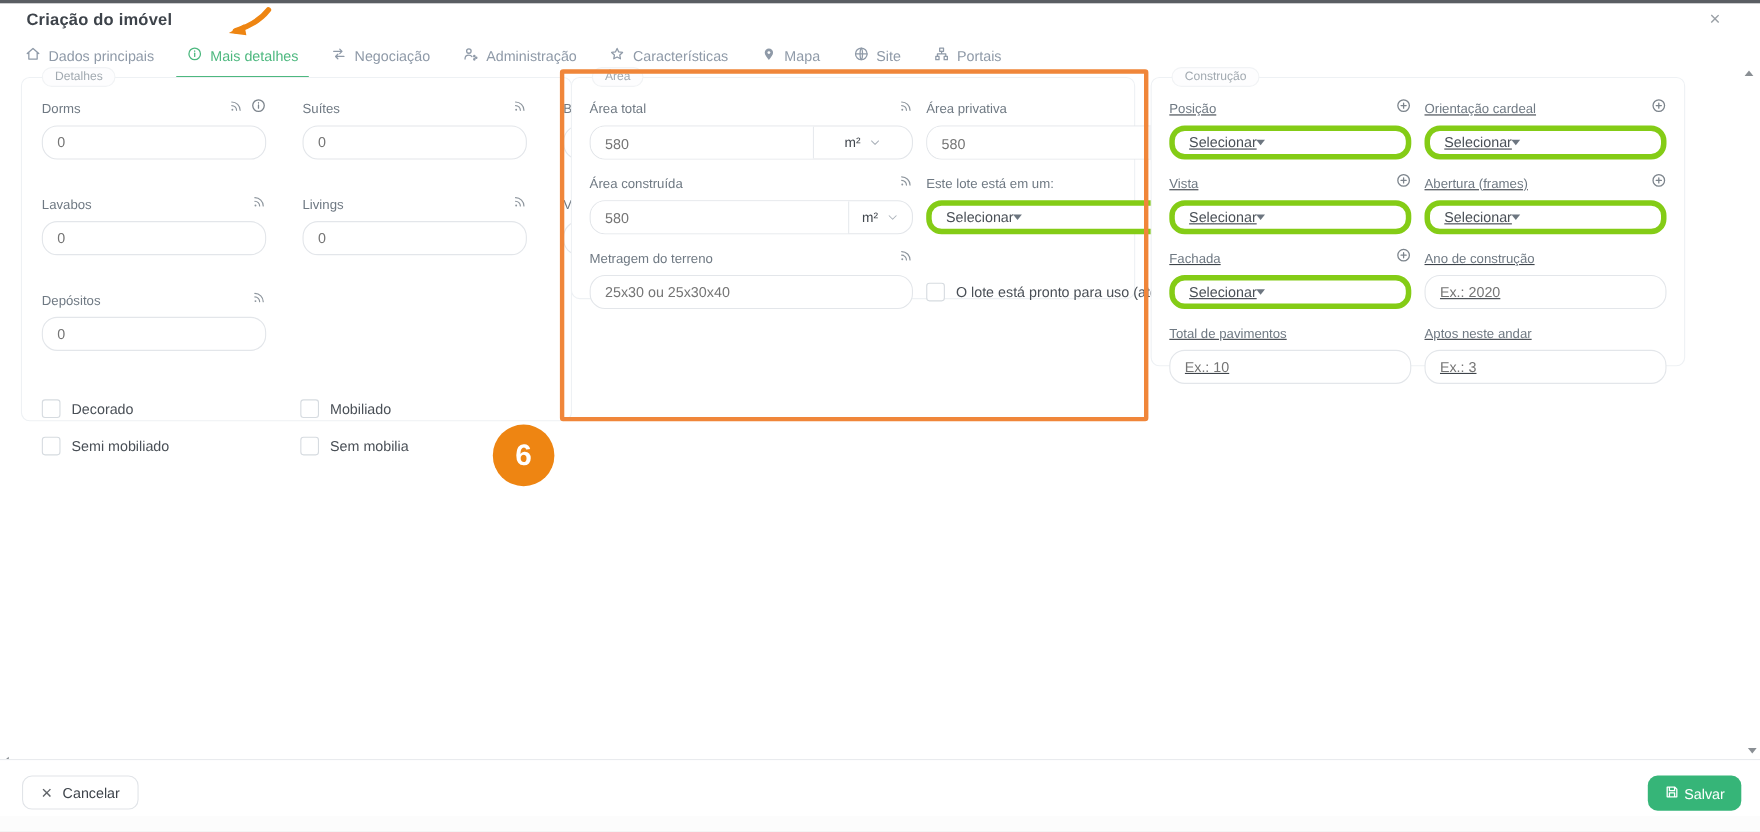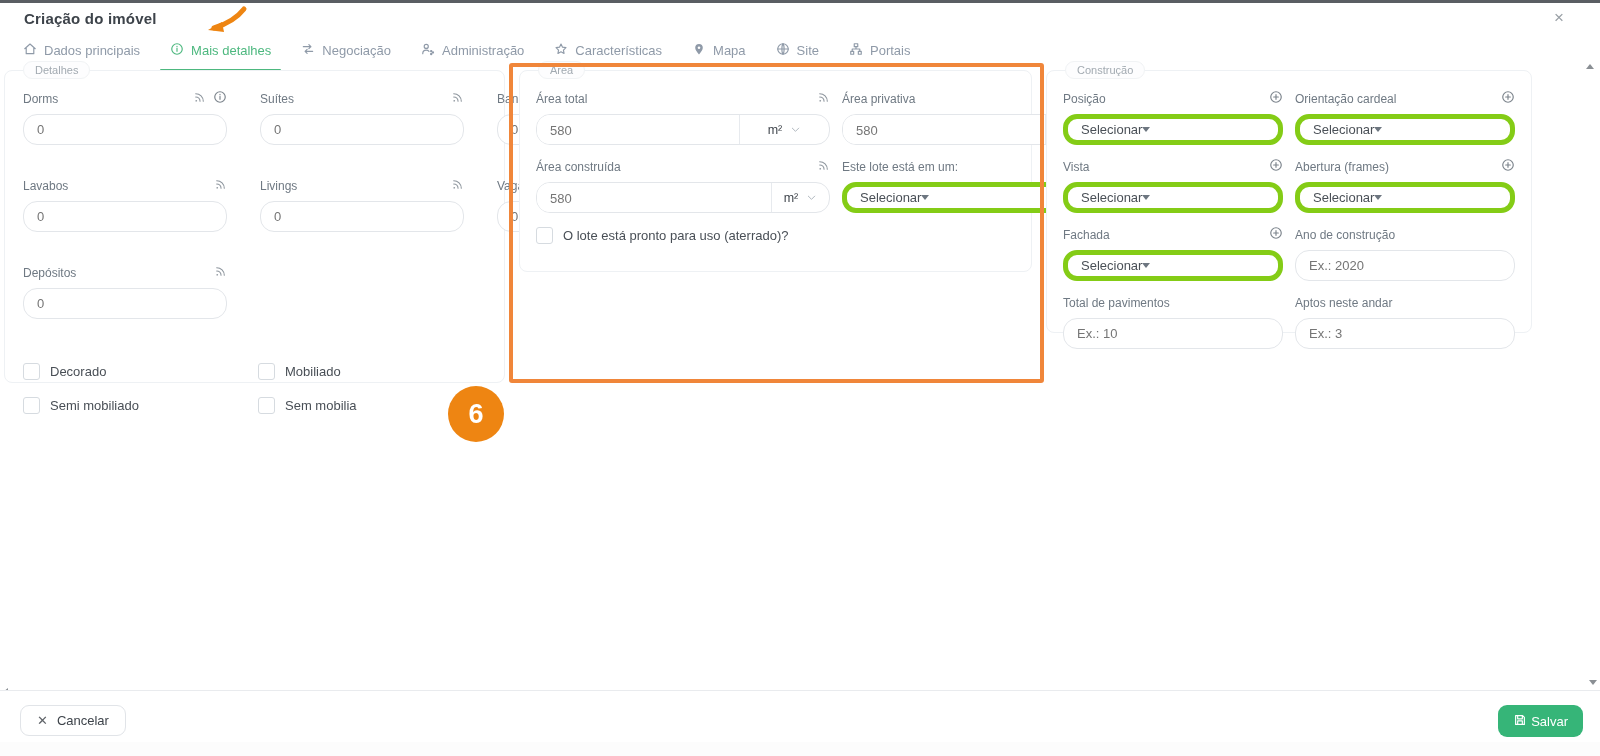--- a/index.html
+++ b/index.html
@@ -20,23 +20,23 @@
          font-size:13px; color:#8f9aa8; cursor:pointer; position:relative; white-space:nowrap; }
   .tab svg { width:14px; height:14px; stroke:#8f9aa8; }
   .tab.active { color:#4db87f; }
   .tab.active svg { stroke:#4db87f; }
   .tab.active::after { content:""; position:absolute; left:0; right:0; bottom:-2px; height:2px; background:#4db87f; border-radius:2px; }
 
   
   .fieldset { position:absolute; border:1px solid #eef1f4; border-radius:8px; background:#fff; }
   .legend { position:absolute; top:-10px; left:18px; font-size:11px; color:#a2aab1; background:#fdfdfe;
             border:1px solid #f1f3f5; border-radius:9px; padding:2px 11px; }
-  .fs-detalhes { left:4px; top:70px; width:501px; height:313px; padding:20px 18px 0 18px; }
+  .fs-detalhes { left:19px; top:70px; width:501px; height:313px; padding:20px 18px 0 18px; }
   .fs-area { left:519px; top:70px; width:513px; height:202px; padding:20px 16px 0 16px; }
-  .fs-construcao { left:1046px; top:70px; width:486px; height:263px; padding:20px 16px 0 16px; }
+  .fs-construcao { left:1046px; top:70px; width:486px; height:263px; padding:20px 16px 0 16px;text-decoration:underline; }
   .highlight-rect { position:absolute; left:509px; top:63px; width:535px; height:320px;
                     border:4px solid #f0863a; border-radius:3px; pointer-events:none; z-index:5; }
 
   .grid3 { display:grid; grid-template-columns:1fr 1fr 1fr; column-gap:11px; row-gap:14px;gap:33px; }
   .grid2 { display:grid; grid-template-columns:1fr 1fr; column-gap:12px; row-gap:14px; }
 
   .field { display:flex; flex-direction:column; }
   .label-row { display:flex; align-items:center; justify-content:space-between; height:15px; margin-bottom:8px; }
   .label { font-size:12px; color:#6f7983; }
   .label-icons { display:flex; align-items:center; gap:7px; }
@@ -350,20 +350,32 @@
       </div>
       <div class="field">
         <div class="label-row">
           <span class="label">Este lote está em um:</span>
         </div>
         <div class="select">
           <span>Selecionar</span>
           <span class="caret"></span>
         </div>
       </div>
+      <div class="field">
+        <div class="label-row">
+          <span class="label">Metragem do terreno</span>
+          <span class="label-icons">
+            <span class="icon-feed"><svg viewBox="0 0 24 24">
+                  <path d="M5 11a8 8 0 0 1 8 8M5 5a14 14 0 0 1 14 14"></path>
+                  <circle cx="6" cy="18" r="1.6" fill="#8d959d" stroke="none"></circle>
+                </svg></span>
+          </span>
+        </div>
+        <input class="input" placeholder="25x30 ou 25x30x40" style="">
+      </div>
       <div class="field" style="justify-content:flex-end; padding-bottom:7px;">
         <div class="checkbox-row">
           <span class="checkbox"></span>
           <span class="checkbox-label">O lote está pronto para uso (aterrado)?</span>
         </div>
       </div>
     </div>
   </div>
 
   <div class="fieldset fs-construcao">

